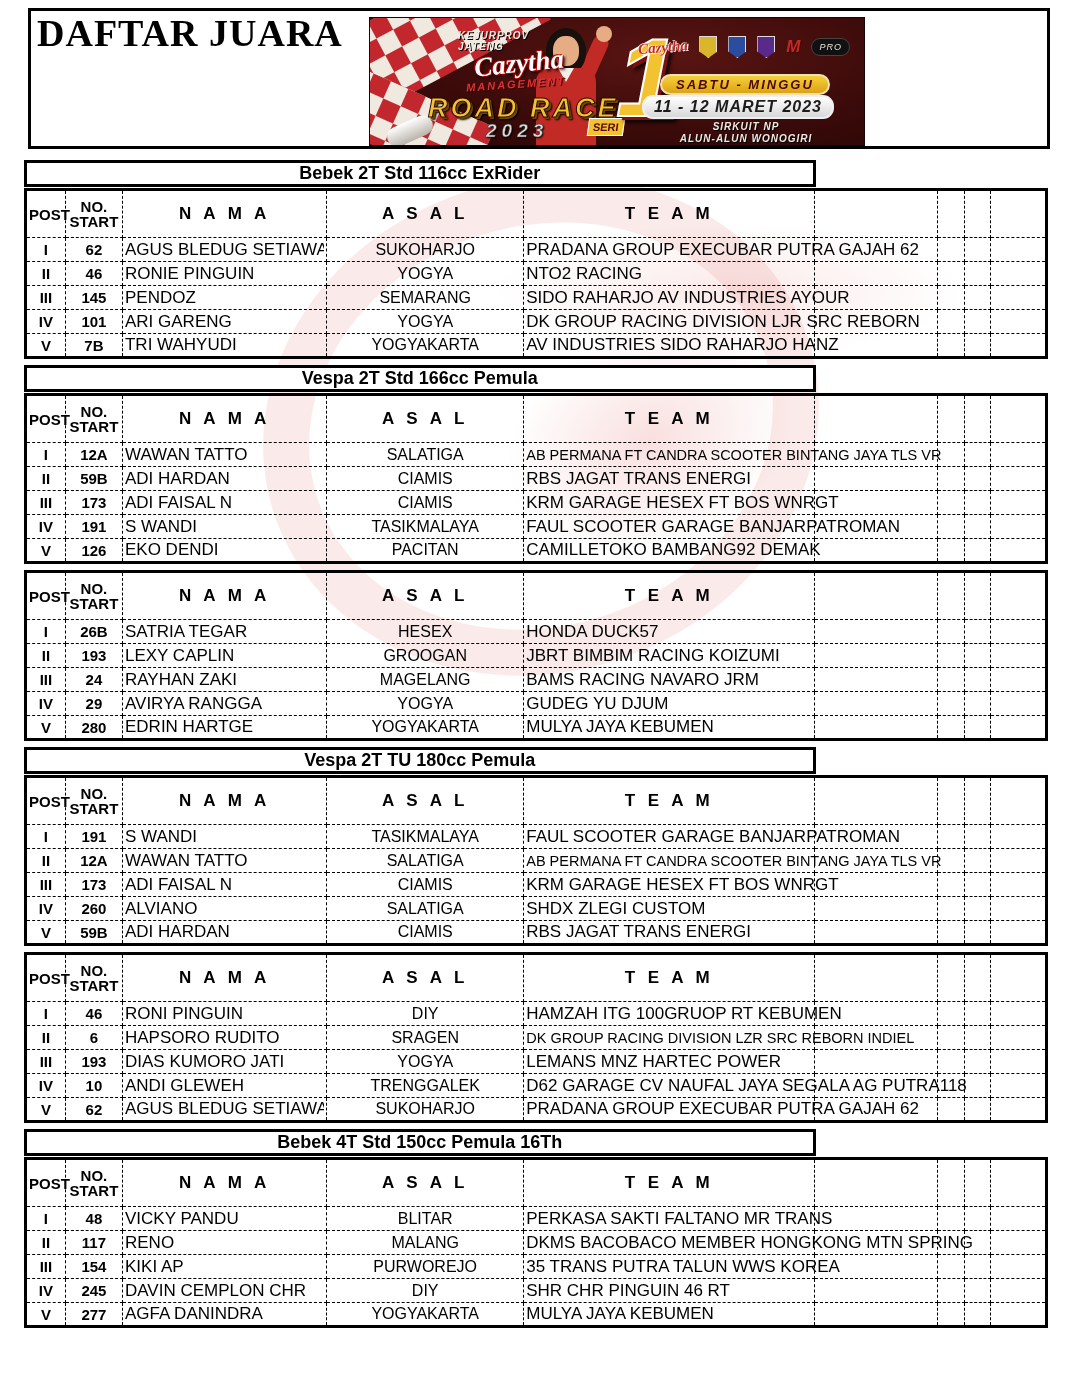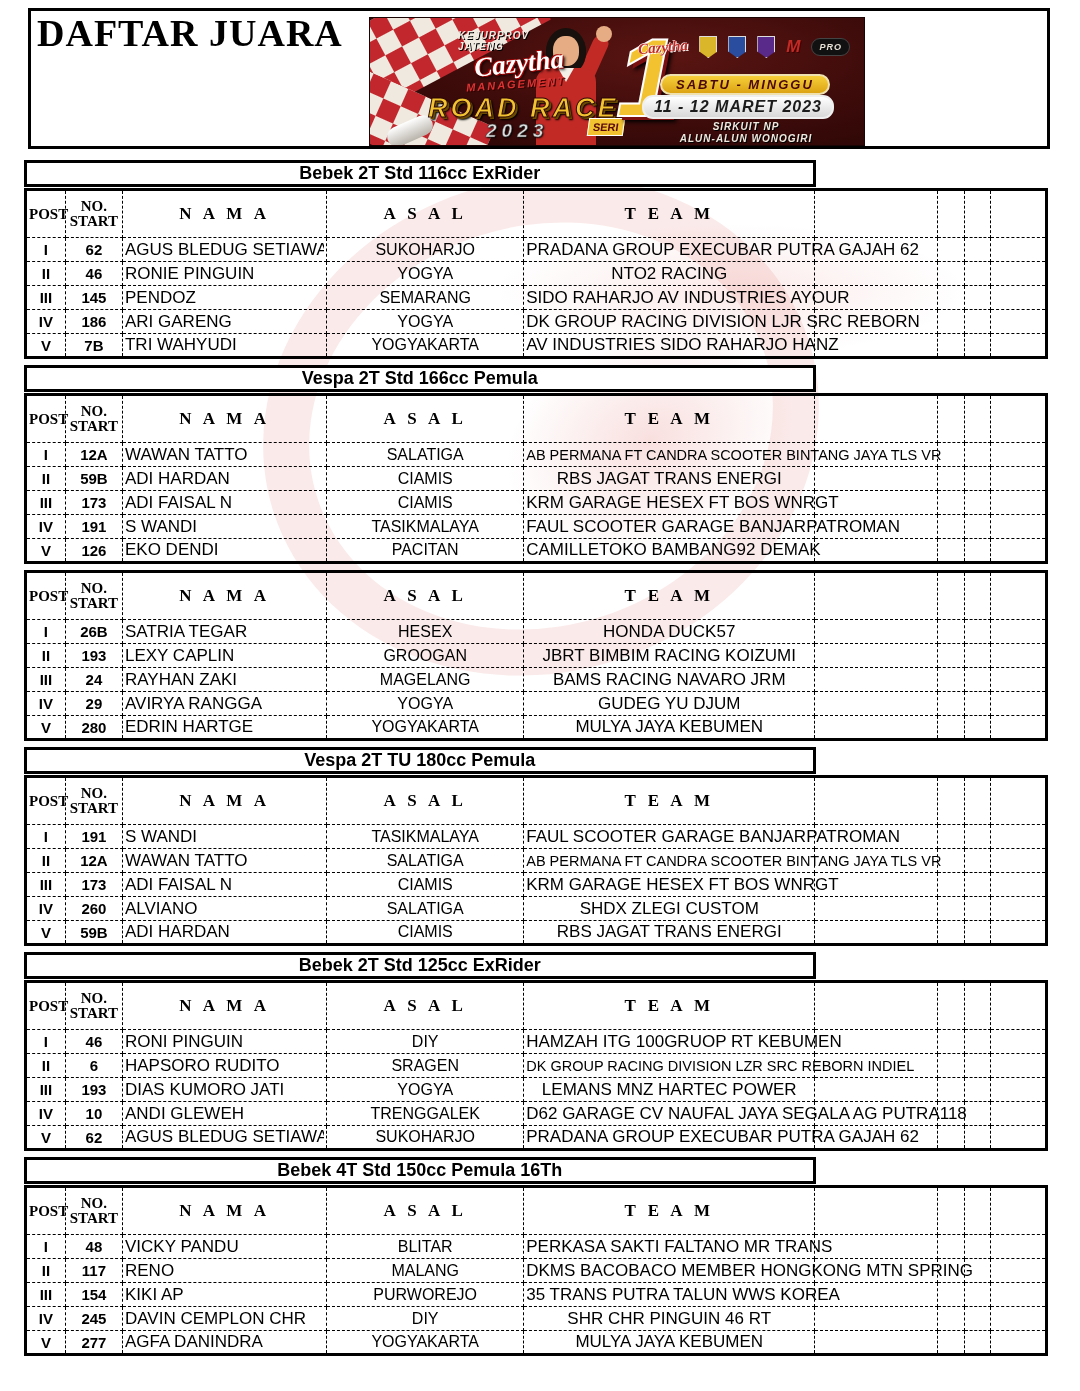--- a/index.html
+++ b/index.html
@@ -49,21 +49,21 @@
   .rider-arm{position:absolute;left:74px;top:8px;width:16px;height:48px;background:#c22a26;border-radius:8px;transform:rotate(24deg);}
   .rider-fist{position:absolute;left:84px;top:0px;width:16px;height:16px;background:#e6ad85;border-radius:50%;}
   .logos{position:absolute;right:14px;top:18px;display:flex;align-items:center;gap:11px;}
   .logo-script{font-family:"Liberation Serif",serif;font-style:italic;font-weight:bold;font-size:15px;color:#c22a26;
                text-shadow:1px 1px 0 #fff,-0.5px -0.5px 0 #fff;transform:rotate(-5deg);}
   .badge{width:18px;height:22px;clip-path:polygon(0 0,100% 0,100% 70%,50% 100%,0 70%);border:1px solid #ddd;box-sizing:border-box;}
   .badge-yellow{background:#d9b62a;}
   .badge-blue{background:#2a4da0;}
   .badge-purple{background:#5a2a8a;}
   .mx-logo{font-weight:bold;font-style:italic;font-size:17px;color:#c22a26;text-shadow:1px 1px 0 #400;}
-  .pro-logo{background:#111;border-radius:9px;color:#e6e0d5;font-weight:bold;font-style:italic;
+  .pro-logo{background:#111;border-radius:9px;color:#e6e0d5;font-weight:normal;font-style:italic;
             font-size:9px;padding:3px 7px;border:1px solid #444;letter-spacing:1px;}
   .pill-day{position:absolute;left:290px;top:56px;background:linear-gradient(#f6cf3a,#dca315);
             border:2px solid #efe2b0;border-radius:11px;padding:1px 14px;color:#4a0808;
             font-weight:bold;font-style:italic;font-size:13px;letter-spacing:2px;}
   .pill-date{position:absolute;left:272px;top:77px;background:linear-gradient(#ffffff,#d8d8d8);
              border:2px solid #efefef;border-radius:11px;padding:1px 10px;color:#1c1c1c;
              font-weight:bold;font-style:italic;font-size:16px;letter-spacing:1px;}
   .venue{position:absolute;left:286px;top:103px;width:180px;text-align:center;color:#efe9df;
          font-weight:bold;font-style:italic;font-size:10px;line-height:12px;letter-spacing:1px;
          text-shadow:1px 1px 0 #000;}
@@ -77,31 +77,31 @@
   .wm3{left:500px;top:225px;width:460px;height:130px;
        background:radial-gradient(ellipse,rgba(225,90,85,0.13) 0%,rgba(225,90,85,0) 72%);}
 
   
   .tables{position:absolute;left:24px;top:160px;width:1024px;}
   .tblock{margin-bottom:6px;}
   .tbl-title{width:77.3%;box-sizing:border-box;border:3px solid #000;height:27px;line-height:21px;
              text-align:center;font-weight:bold;font-size:18px;background:#fff;margin-bottom:1px;}
   table.results{width:100%;border-collapse:collapse;table-layout:fixed;border:3px solid #000;}
   table.results th,table.results td{border:1.5px dashed #000;padding:0 2px;overflow:visible;}
-  table.results thead tr{height:48px;font-family:Liberation Serif, serif;}
+  table.results thead tr{height:48px;}
   table.results tbody tr{height:24px;}
   th{font-weight:bold;background:#fff0;}
   th.h-post{font-size:15px;padding:0;overflow:hidden;letter-spacing:0px;}
   th.h-no{font-size:15px;line-height:15px;padding:0;overflow:hidden;}
   th.h-wide{font-size:17px;letter-spacing:4px;}
   td.c-post,td.c-no{text-align:center;font-weight:bold;font-size:15px;}
   td.c-nama{font-size:17px;}
   td.c-nama .clip{display:block;overflow:hidden;white-space:nowrap;}
   td.c-asal{text-align:center;font-size:16px;}
-  td.c-team{font-size:17px;text-align:center;}
+  td.c-team{font-size:17px;}
   td.c-team .ovf{display:inline-block;white-space:nowrap;}
   td.c-team .sm{font-size:14.5px;}
 </style>
 </head>
 <body>
 
 <div class="page">
 
   <div class="wm wm1"></div>
   <div class="wm wm2"></div>
@@ -220,21 +220,21 @@
               </td>
               <td class="c-asal">SEMARANG</td>
               <td class="c-team"><span class="ovf">SIDO RAHARJO AV INDUSTRIES AYOUR</span></td>
               <td class="c-empty"></td>
               <td class="c-empty"></td>
               <td class="c-empty"></td>
               <td class="c-empty"></td>
             </tr>
             <tr>
               <td class="c-post">IV</td>
-              <td class="c-no">186</td>
+              <td class="c-no">101</td>
               <td class="c-nama">
                 <span class="clip">ARI GARENG</span>
               </td>
               <td class="c-asal">YOGYA</td>
               <td class="c-team"><span class="ovf">DK GROUP RACING DIVISION LJR SRC REBORN</span></td>
               <td class="c-empty"></td>
               <td class="c-empty"></td>
               <td class="c-empty"></td>
               <td class="c-empty"></td>
             </tr>
@@ -544,21 +544,20 @@
               <td class="c-team"><span class="ovf">RBS JAGAT TRANS ENERGI</span></td>
               <td class="c-empty"></td>
               <td class="c-empty"></td>
               <td class="c-empty"></td>
               <td class="c-empty"></td>
             </tr>
           </tbody>
         </table>
       </div>
       <div class="tblock">
-        <div class="tbl-title">Bebek 2T Std 125cc ExRider</div>
         <table class="results">
           <colgroup>
             <col style="width: 3.9%;">
             <col style="width: 5.6%;">
             <col style="width: 20%;">
             <col style="width: 19.3%;">
             <col style="width: 28.5%;">
             <col style="width: 12%;">
             <col style="width: 2.7%;">
             <col style="width: 2.5%;">

